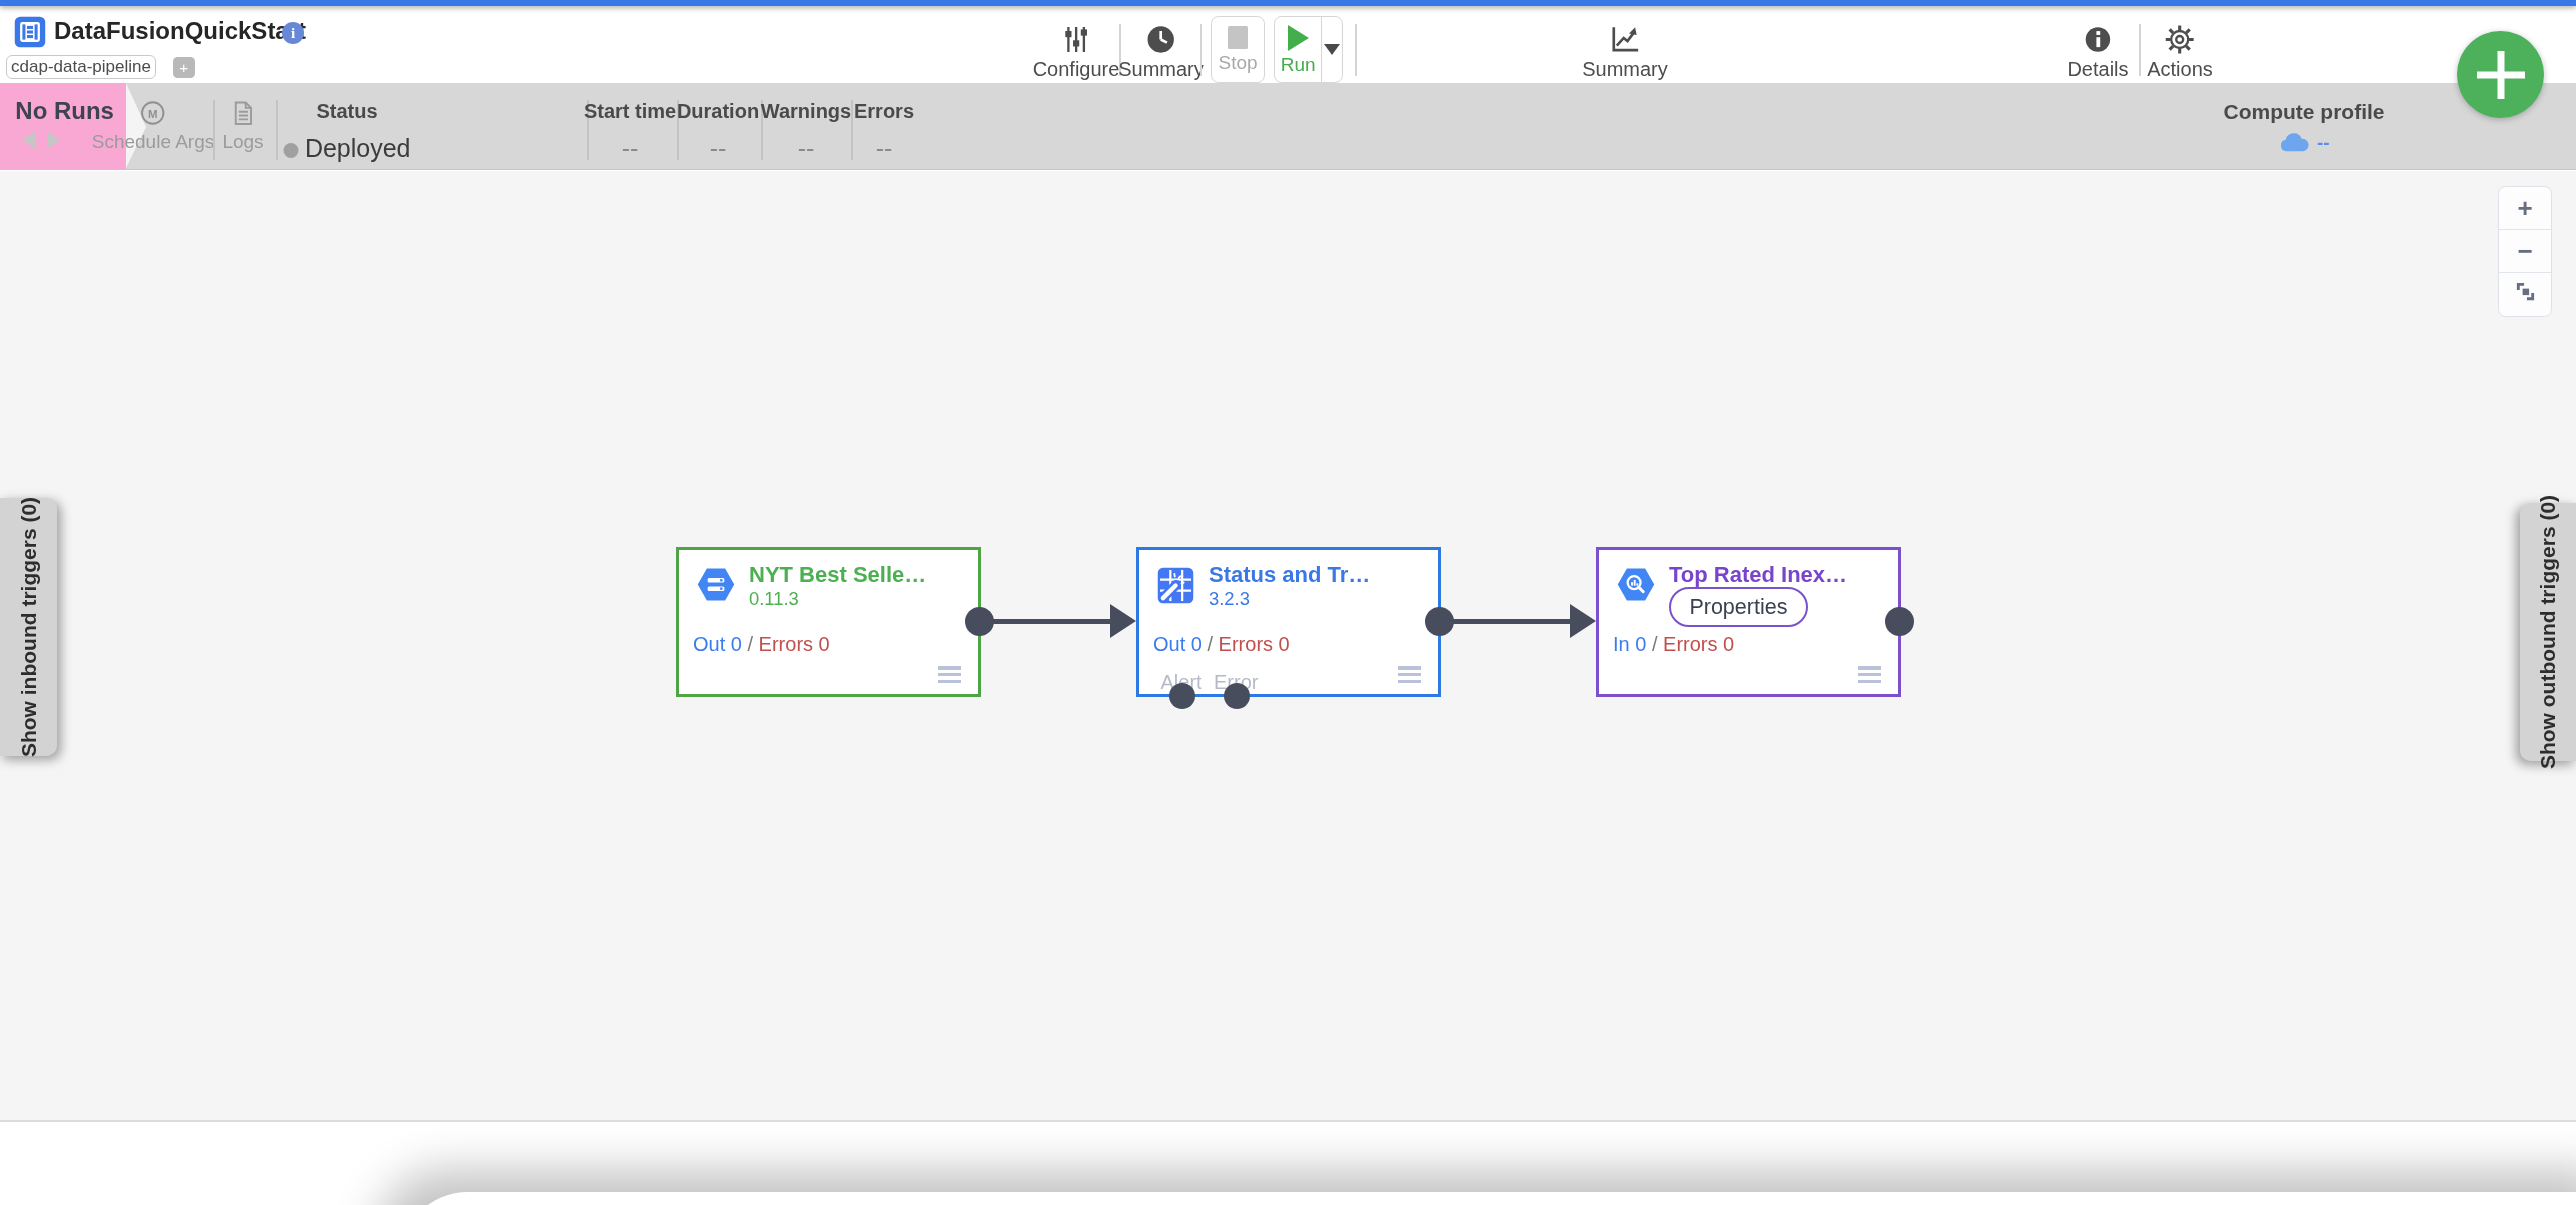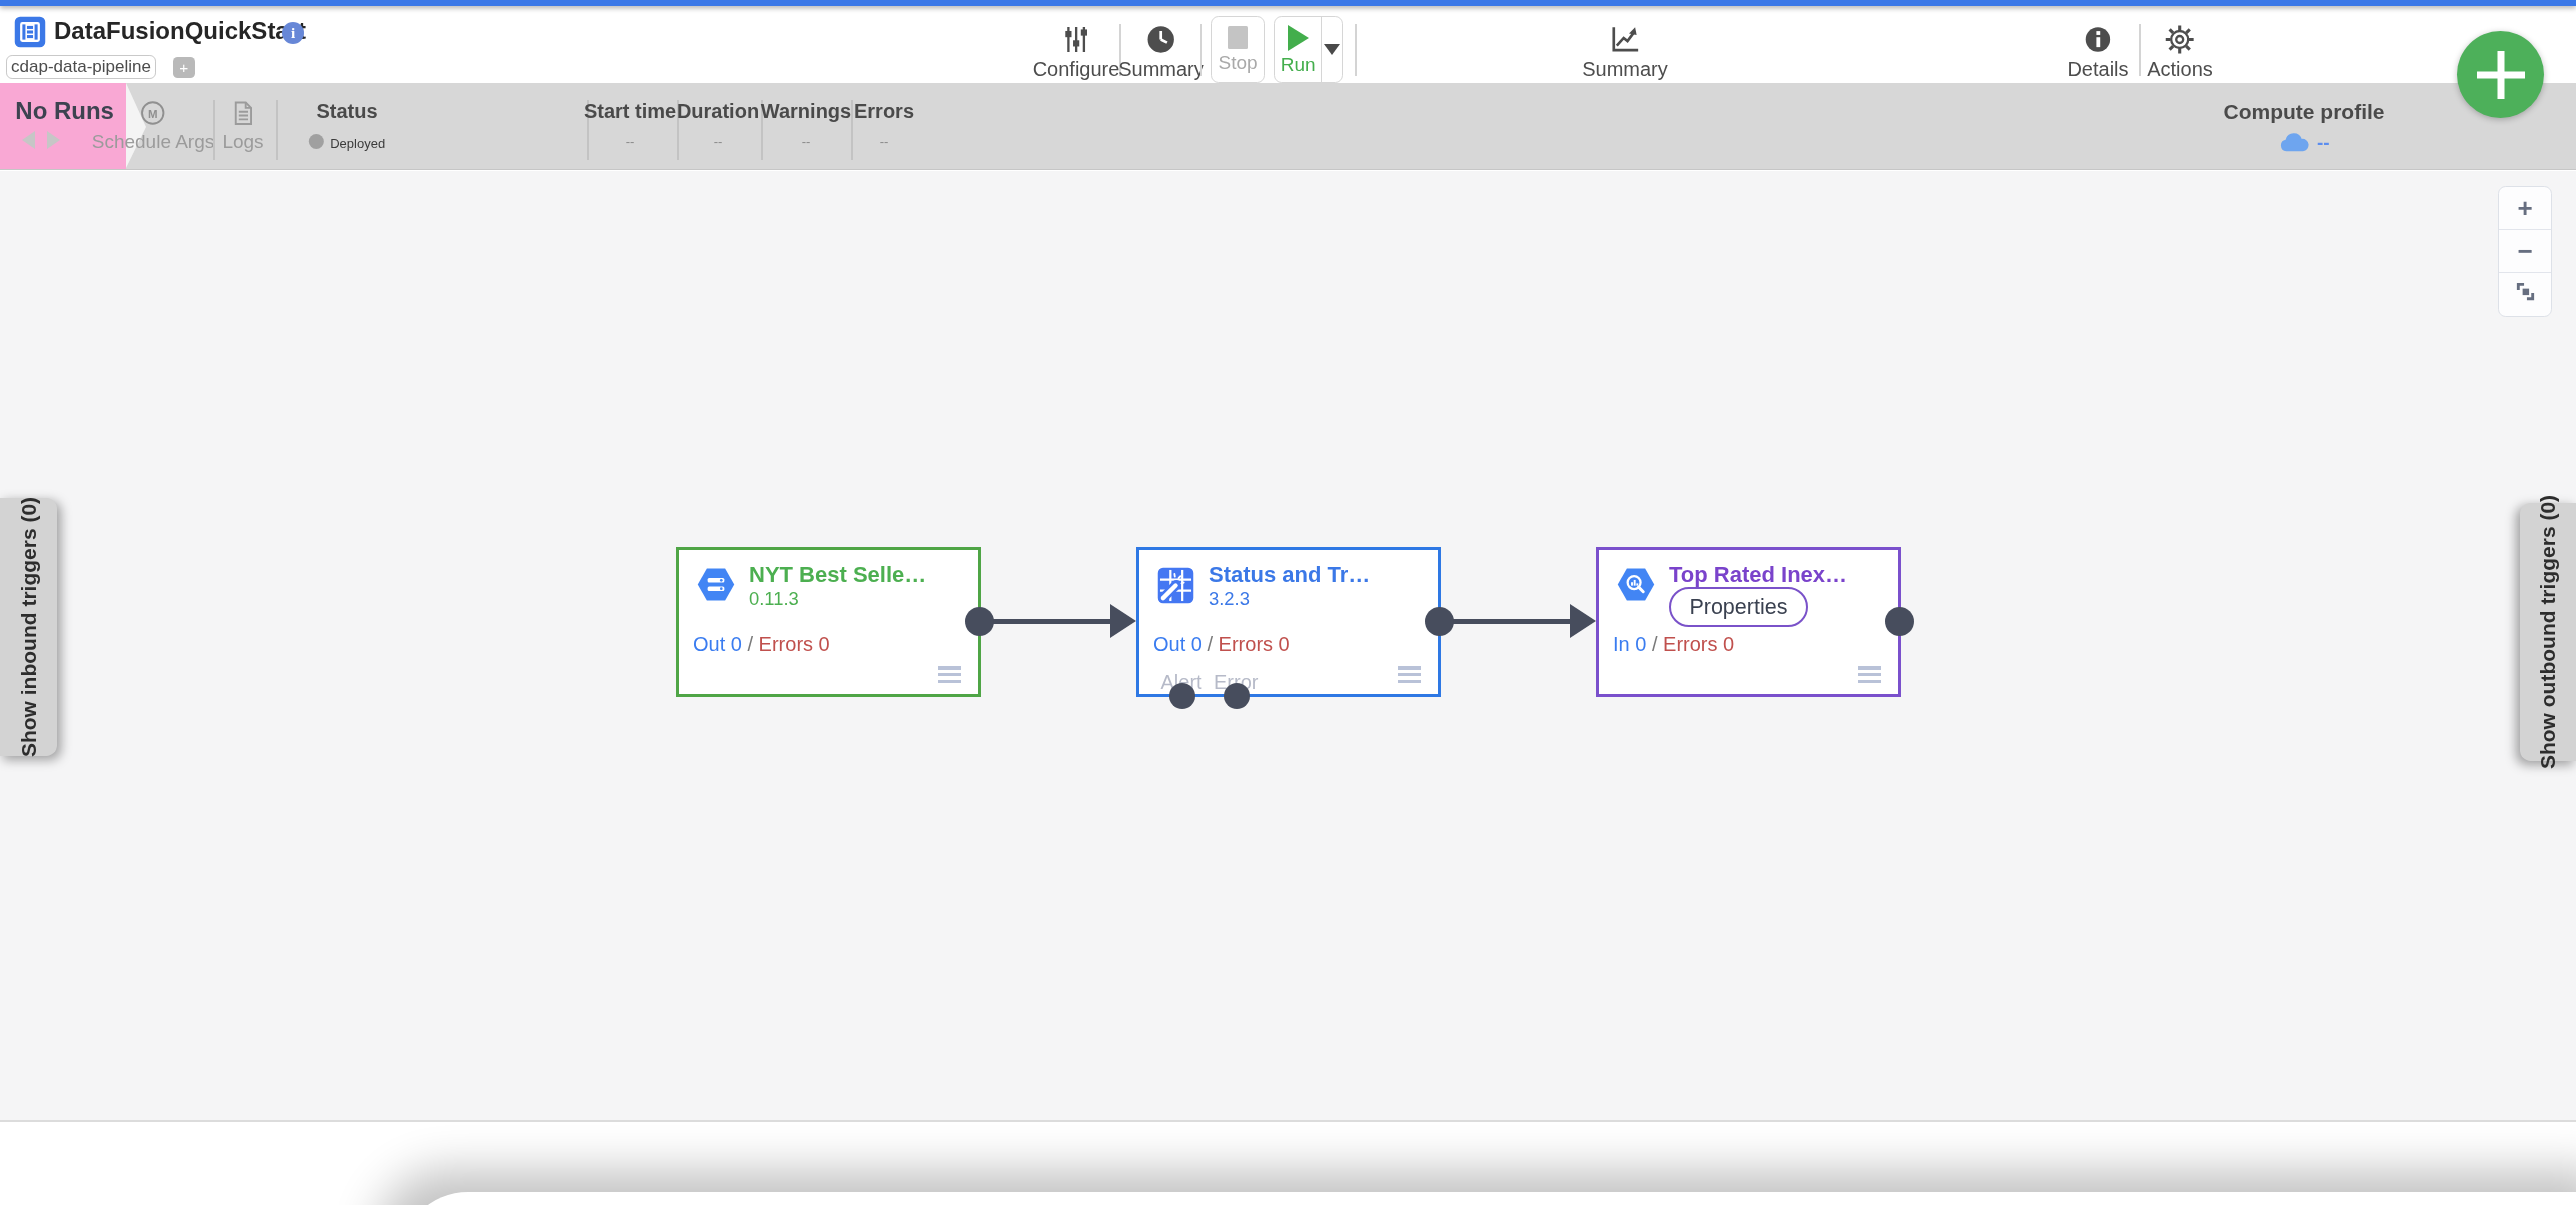--- a/index.html
+++ b/index.html
@@ -61,21 +61,21 @@
   .noruns-nav { position:absolute; left:21.5px; top:48px; display:flex; gap:12.3px; }
   .tri-left { width:0; height:0; border-right:13px solid #c6c6c6; border-top:9.2px solid transparent; border-bottom:9.2px solid transparent; }
   .tri-right { width:0; height:0; border-left:13px solid #c6c6c6; border-top:9.2px solid transparent; border-bottom:9.2px solid transparent; }
 
   .sb-act { position:absolute; top:17px; transform:translateX(-50%); text-align:center; color:#9b9b9b; }
   .sb-act .sb-ic { height:26px; display:flex; align-items:center; justify-content:center; }
   .sb-act-label { display:block; font-size:19px; margin-top:4.6px; color:#9b9b9b; }
   .sb-div { position:absolute; top:17px; width:1.5px; height:60px; background:#c3c3c3; }
   .sb-col { position:absolute; top:17px; transform:translateX(-50%); text-align:center; }
   .sb-col-label { font-size:20px; font-weight:bold; color:#4a4a4a; }
-  .sb-col-value { font-size:13px; color:#8a8a8a; margin-top:10.7px; }
+  .sb-col-value { font-size:25px; color:#8a8a8a; margin-top:10.7px; }
   .sb-col-value.status-v { color:#3b3b3b; }
   .status-dot { display:inline-block; width:15.3px; height:15.3px; border-radius:50%; background:#a0a0a0;
                 margin-right:6.1px; vertical-align:-1.5px; }
   .compute { position:absolute; left:2304px; top:17px; transform:translateX(-50%); text-align:center; }
   .compute-label { font-size:21px; font-weight:bold; color:#4a4a4a; }
   .compute-value { margin-top:7.7px; display:flex; align-items:center; justify-content:center; gap:7.7px; }
   .compute-dash { font-size:19px; font-weight:bold; color:#5b8def; }
 
   
   .canvas { position:absolute; left:0; top:171px; right:0; height:951px; background:#f5f5f6;

